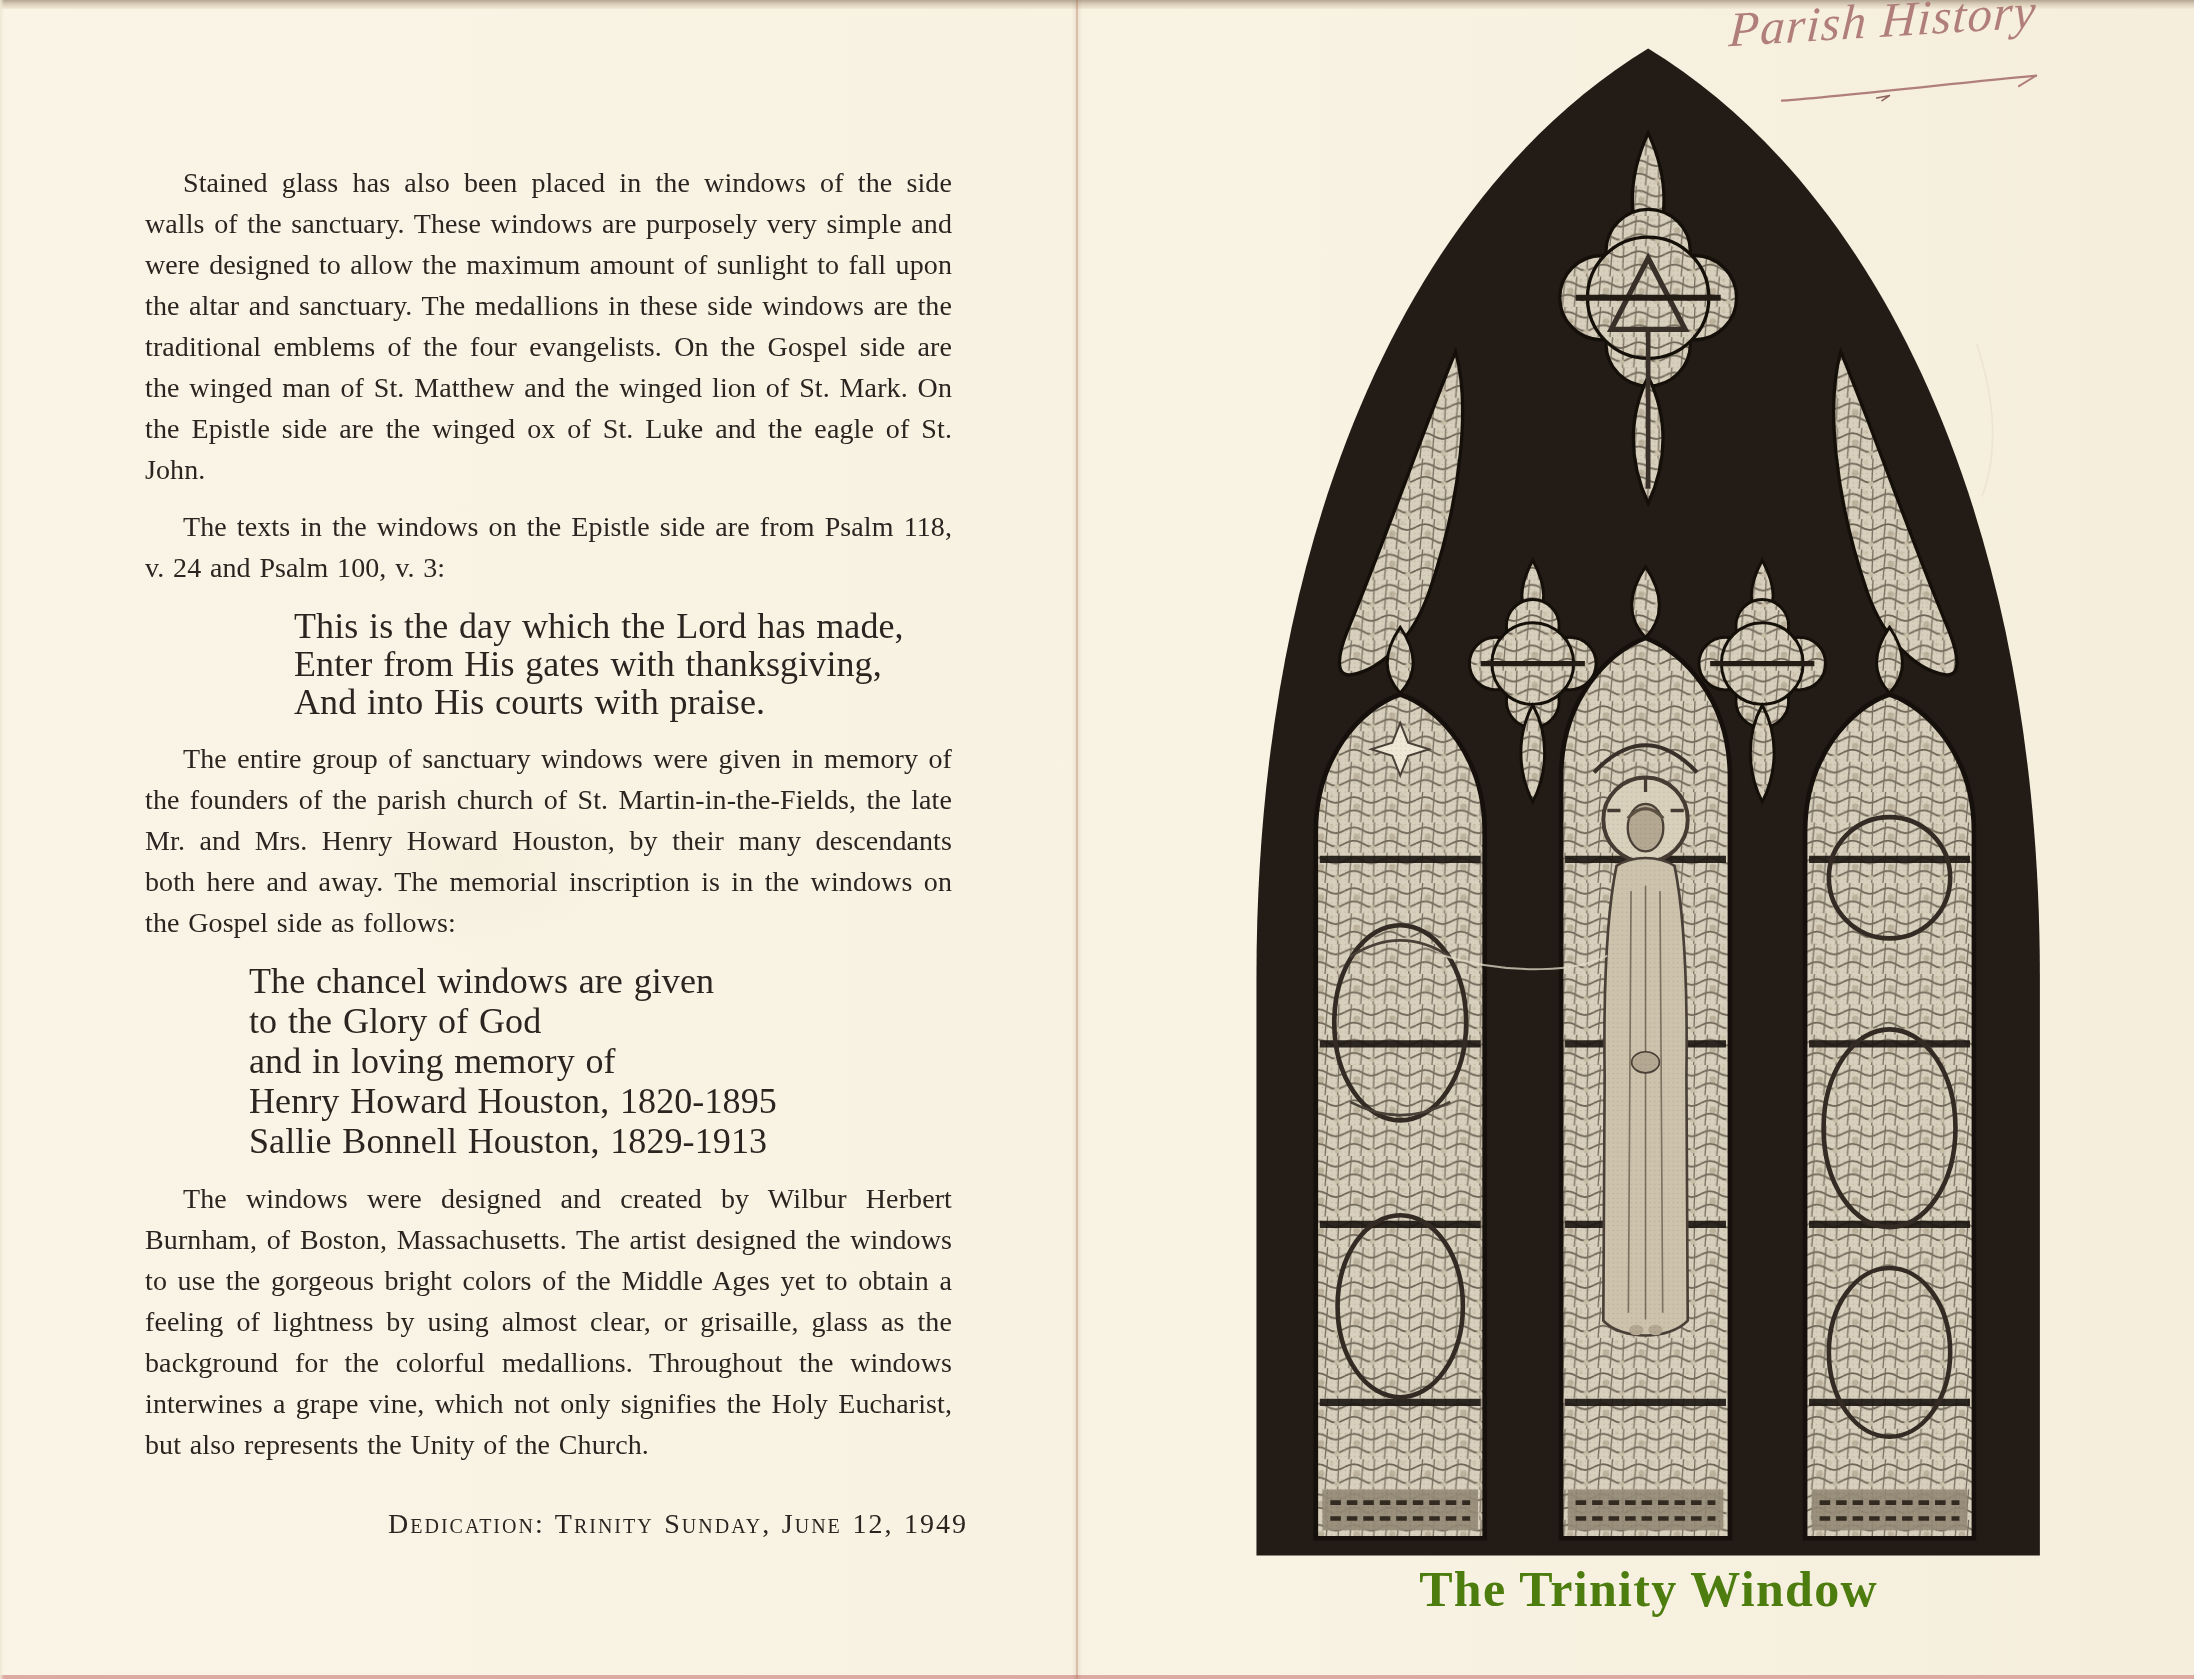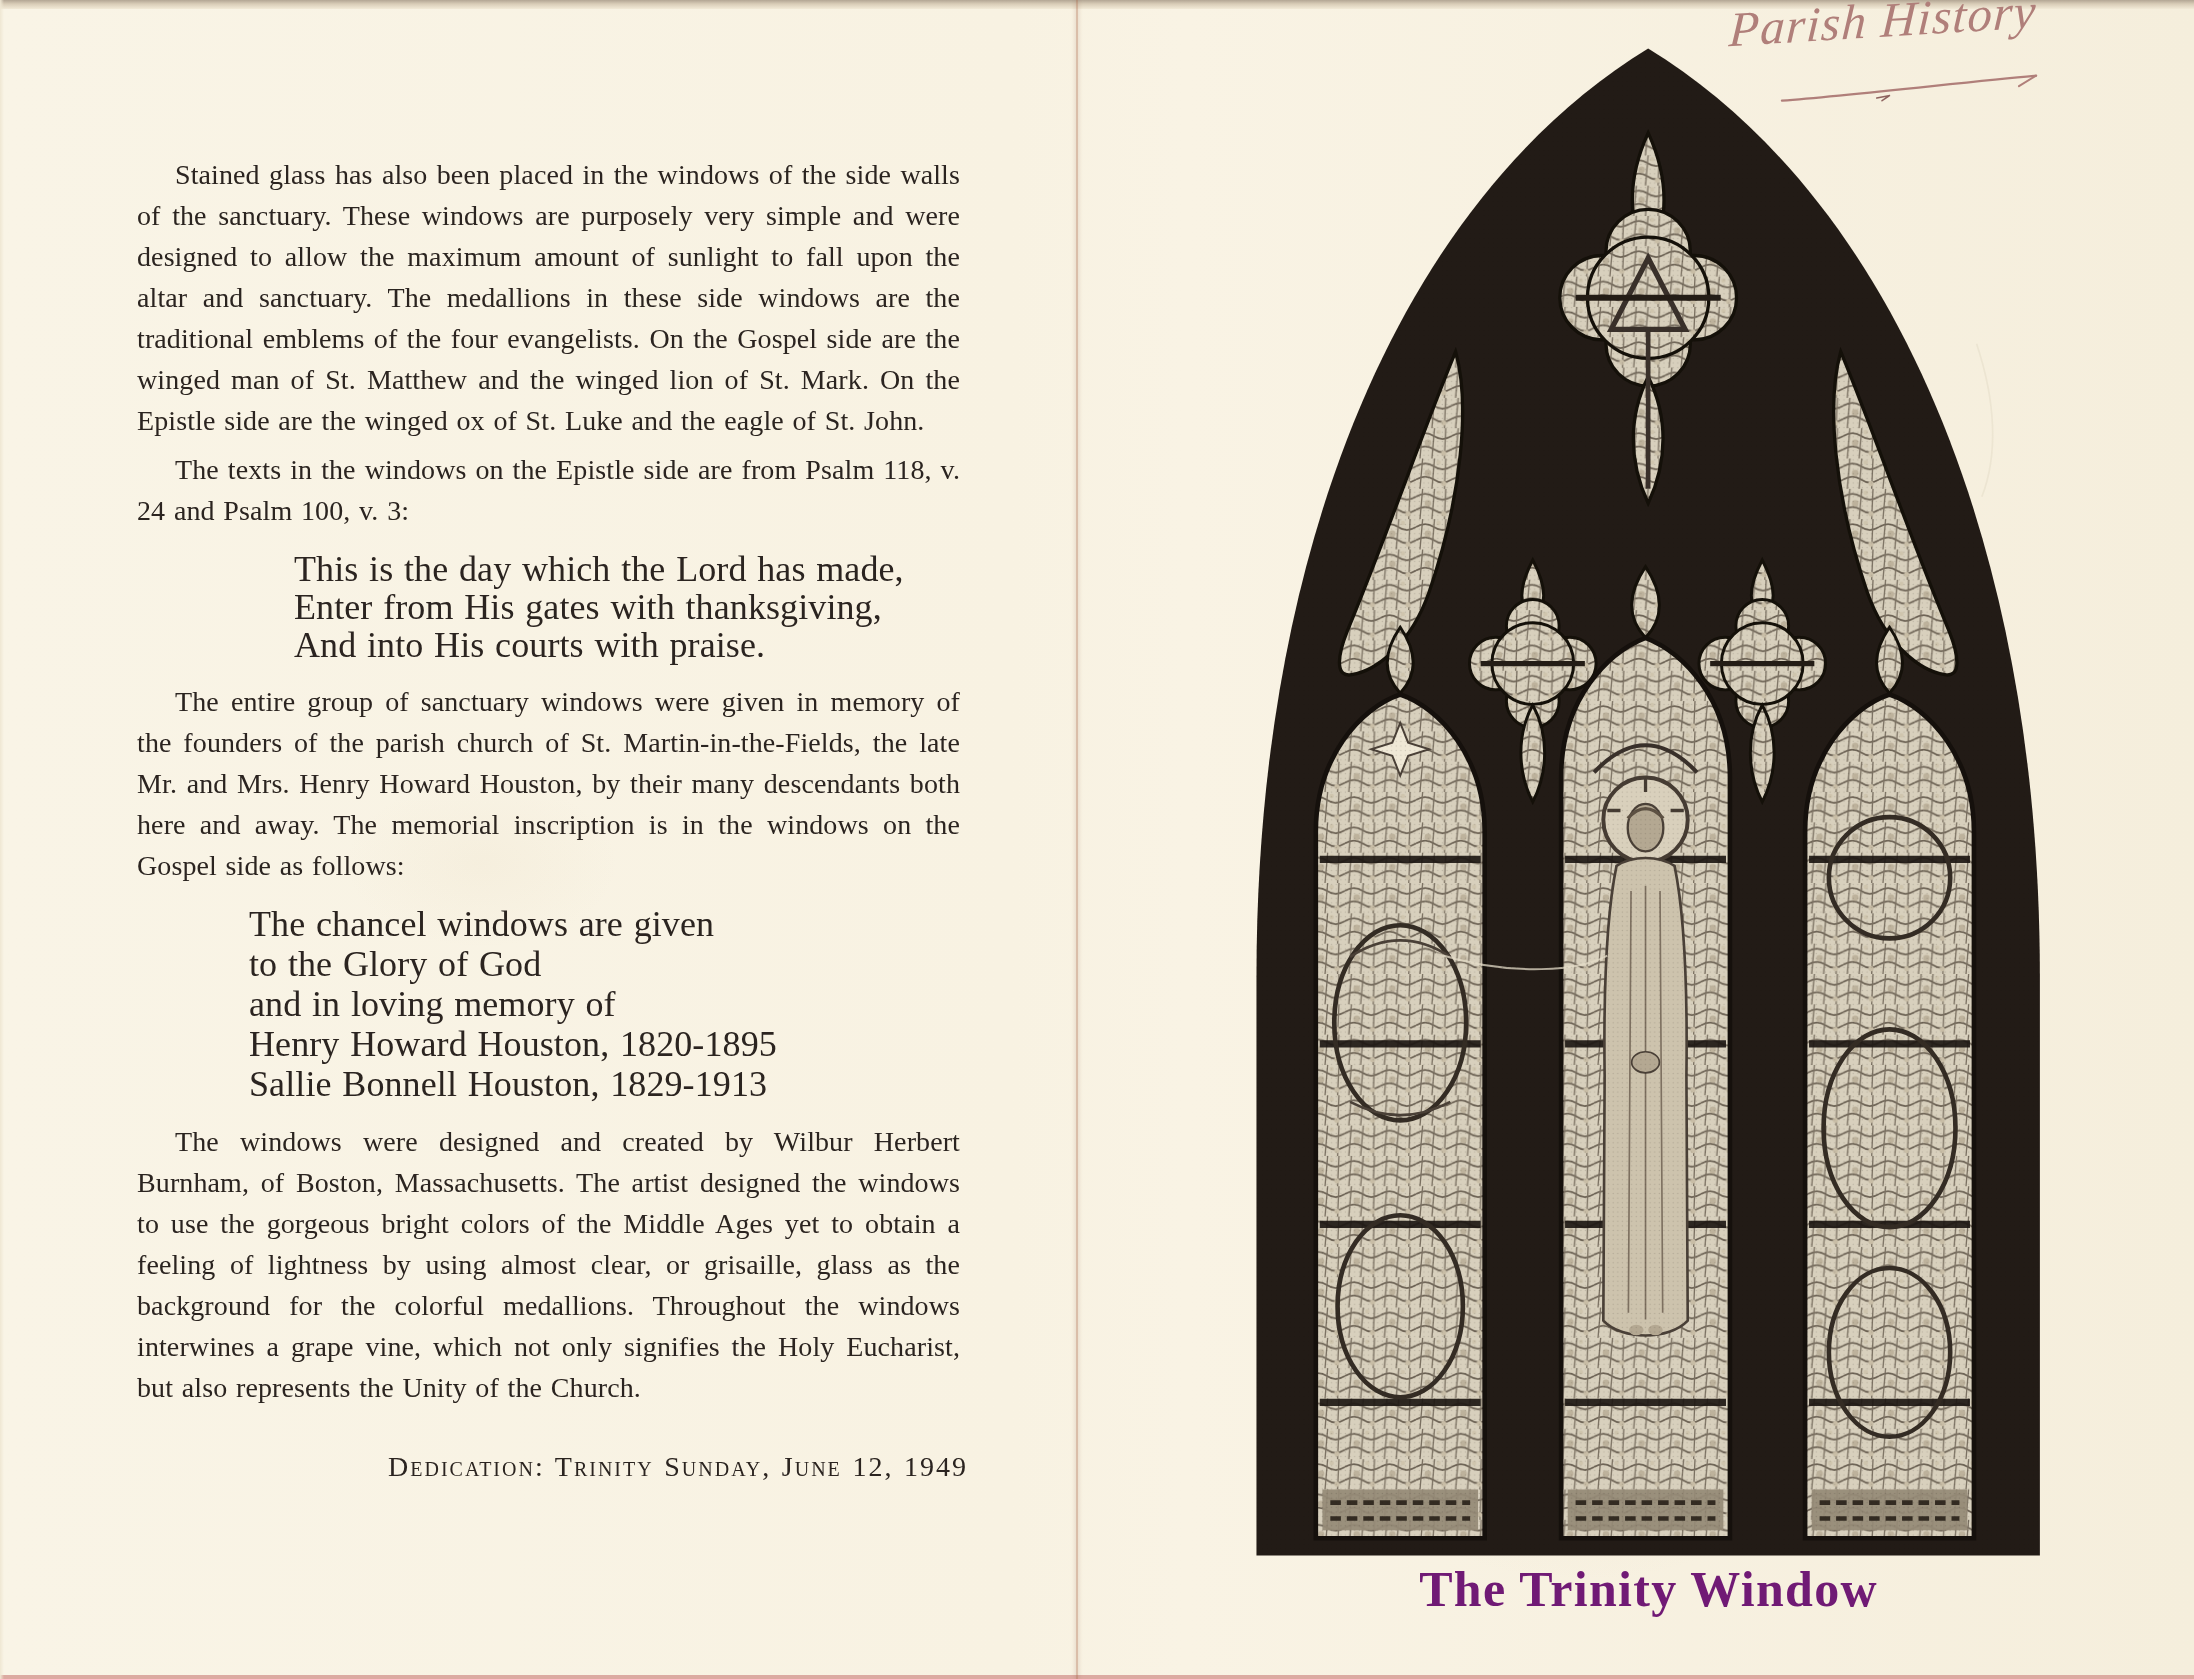--- a/index.html
+++ b/index.html
@@ -19,21 +19,21 @@
   .fold{position:absolute;left:1076px;top:0;width:2px;height:100%;
     background:rgba(168,106,76,.38);box-shadow:0 0 4.6px rgba(130,80,55,.30);}
   .stain{position:absolute;border-radius:50%;pointer-events:none;}
 
   
   .text-col{
     position:absolute;left:129px;top:146px;width:839px;
     font-size:28px;line-height:41px;text-align:justify;
     letter-spacing:0.1px;word-spacing:1.6px;
   }
-  .para{margin:8px;text-indent:38px;}
+  .para{margin:16px;text-indent:38px;}
   .quote{
     font-size:36px;line-height:38px;text-align:left;
     margin:18.5px 0 17px 165px;text-indent:0;
   }
   .quote.memorial{margin-left:120px;line-height:40px;}
   .quote div{white-space:nowrap;}
   .dedication{
     margin:38px 0 0 155px;text-indent:0;text-align:right;
     font-variant:small-caps;letter-spacing:2px;font-size:28px;white-space:nowrap;
   }
@@ -43,21 +43,21 @@
     position:absolute;left:1731px;top:1.3px;
     font-size:49px;font-style:italic;color:#b07f7a;
     transform:rotate(-3.5deg) skewX(-7deg);transform-origin:left top;
     letter-spacing:1.3px;white-space:nowrap;
   }
   .hand-underline{position:absolute;left:1778px;top:69px;width:266px;height:41px;}
   .photo{position:absolute;left:1238px;top:34px;width:821px;height:1526px;}
   .photo svg{display:block;width:100%;height:100%;}
   .caption{
     position:absolute;left:1286px;top:1560px;width:725px;
-    text-align:center;font-size:50px;font-weight:700;color:#701a75;
+    text-align:center;font-size:50px;font-weight:700;color:#4d7c0f;
     letter-spacing:1.3px;white-space:nowrap;
   }
 </style>
 </head>
 <body>
 
 <div class="scan">
 
   <div class="edge-top"></div>
   <div class="edge-bottom"></div>

